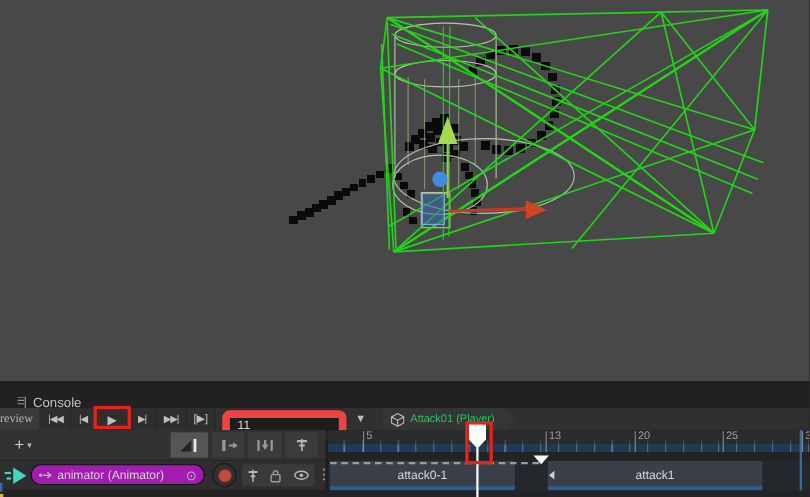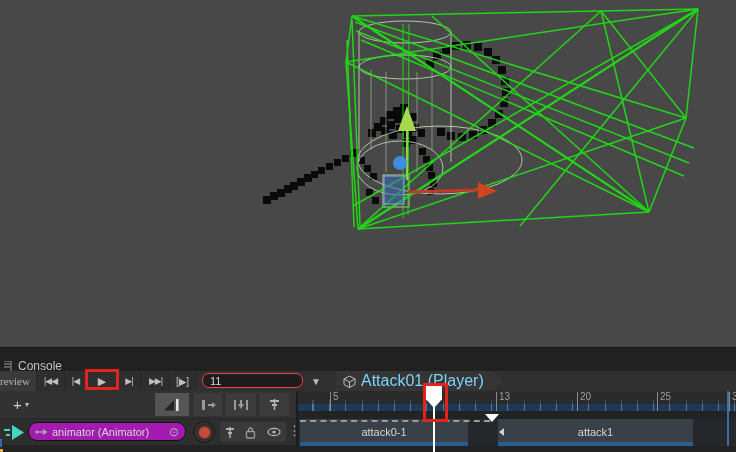--- a/index.html
+++ b/index.html
@@ -4,38 +4,38 @@
 <style>
   html,body{margin:0;padding:0;background:#111;}
   .stage{position:relative;width:736px;height:452px;overflow:hidden;
          font-family:"Liberation Sans",sans-serif;background:#484848;}
   
   .scene{position:absolute;left:0;top:0;width:736px;height:347px;background:#484848;}
   
   .panel{position:absolute;left:0;top:347px;width:736px;height:105px;background:#282828;}
   .tabbar{position:absolute;left:0;top:0;width:736px;height:24px;background:#212121;border-top:1px solid #141414;}
   .tab{position:absolute;display:flex;align-items:center;gap:5px;font-size:12px;color:#c2c2c2;}
-  .tab-console{left:0;top:8px;height:20px;padding-left:6px;}
+  .tab-console{left:0;top:8px;height:20px;padding-left:18px;}
   .tab-timeline{left:70px;top:0;height:24px;width:90px;background:#3c3c3c;color:#dadada;
                 border-top:2px solid #4a7cb5;box-sizing:border-box;padding-left:7px;}
   
   .transport{position:absolute;left:0;top:24px;width:736px;height:20px;background:#303030;
              border-bottom:1px solid #232323;display:flex;align-items:stretch;}
   .tbtn{display:flex;align-items:center;justify-content:center;color:#c0c0c0;
         font-size:9px;letter-spacing:-1px;border-right:1px solid #262626;background:#2e2e2e;}
   .tbtn.preview{width:36px;font-size:11px;letter-spacing:0;background:#3a3a3a;color:#b5b5b5;
                 justify-content:flex-start;overflow:hidden;font-family:Liberation Serif, serif;}
   .w-first{width:27px}.w-prev{width:21px}.w-play{width:29px;font-size:11px}
   .w-next{width:24px}.w-last{width:27px}.w-range{width:25px;font-size:10px;letter-spacing:0;}
   .framefield{margin-left:6px;margin-top:2px;width:92px;height:13px;background:#1d1d1d;
-              border:1px solid #ef4444;border-radius:7px;color:#d5d5d5;font-size:11px;
+              border:7px solid #ef4444;border-radius:7px;color:#d5d5d5;font-size:11px;
               padding:0 0 0 7px;font-family:"Liberation Sans",sans-serif;outline:none;}
   .caretbtn{width:26px;display:flex;align-items:center;justify-content:center;color:#bdbdbd;font-size:10px;}
   .breadcrumb{margin-left:7px;height:20px;display:flex;align-items:center;gap:5px;
-              background:#353535;color:#7dd3fc;font-size:16px;padding:0 20px 0 7px;
+              background:#353535;color:#22c55e;font-size:10px;padding:0 20px 0 7px;
               clip-path:polygon(0 0,calc(100% - 11px) 0,100% 50%,calc(100% - 11px) 100%,0 100%);}
   
   .hl{position:absolute;border:3px solid #e3241c;pointer-events:none;z-index:8;}
   .hl-play{left:85px;top:22px;width:28px;height:15px;}
   .hl-head{left:423px;top:36px;width:19px;height:33px;}
   
   .toolrow{position:absolute;left:0;top:44px;width:297px;height:28px;background:#323232;
            border-bottom:1px solid #262626;border-right:1px solid #1e1e1e;box-sizing:border-box;}
   .addbtn{position:absolute;left:4px;top:3px;width:34px;height:21px;display:flex;align-items:center;
           justify-content:center;gap:3px;color:#d0d0d0;font-size:15px;}

